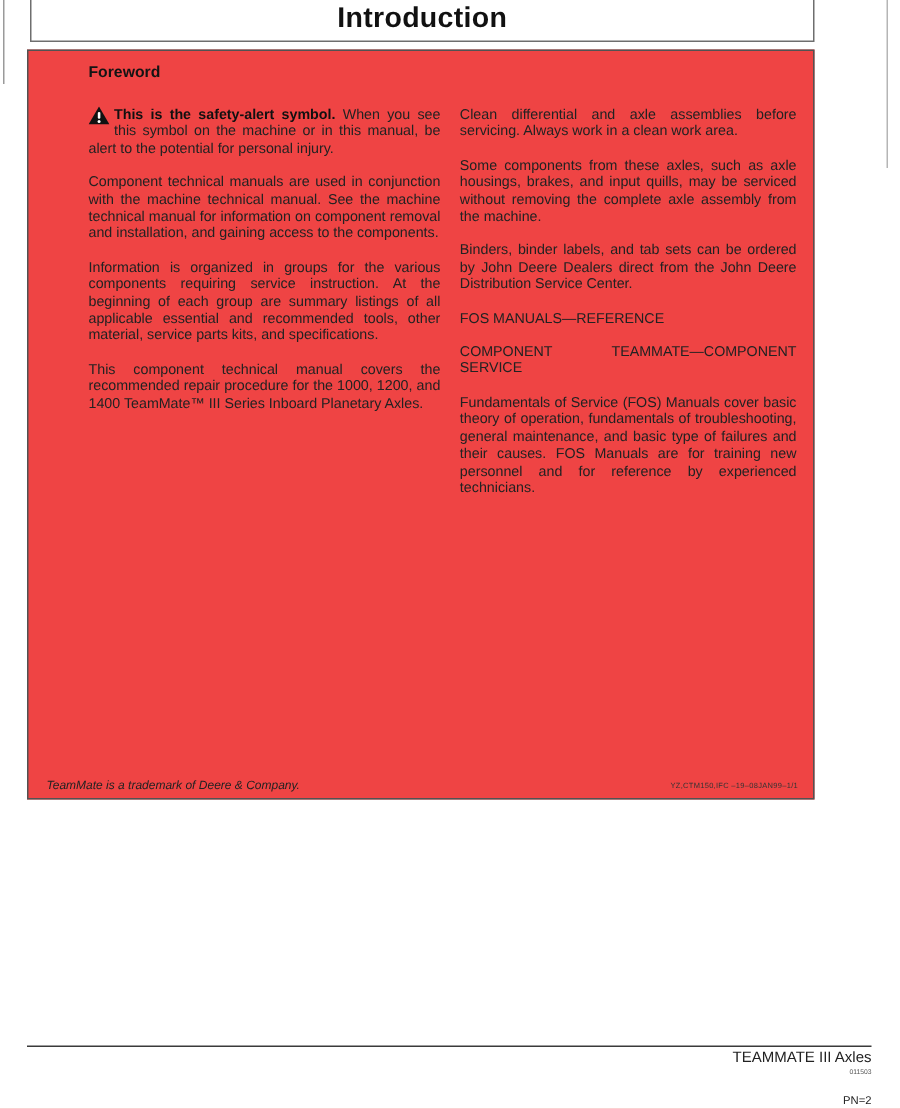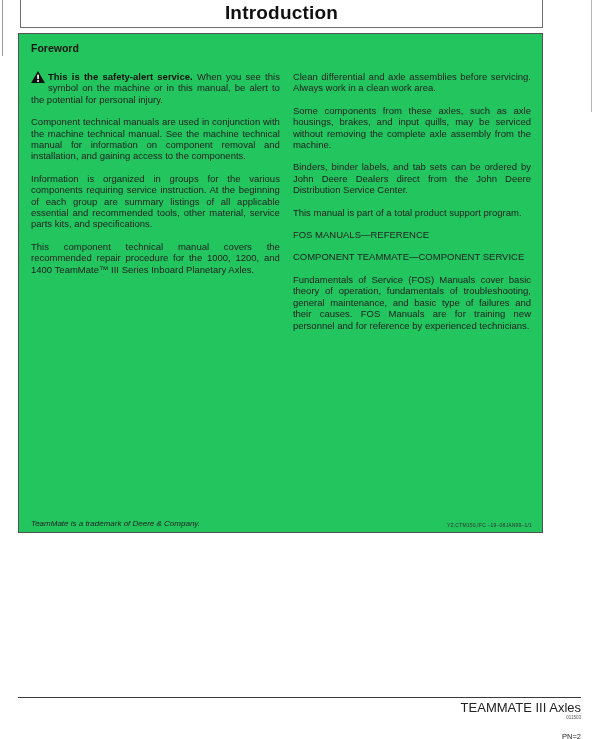--- a/index.html
+++ b/index.html
@@ -42,22 +42,23 @@
     letter-spacing: 0.2px;
     color: #111;
   }
 
   
   .foreword-box {
     position: absolute;
     left: 18px; top: 33px;
     width: 525px; height: 500px;
     border: 1px solid #525252;
-    background: #22c55e;
+    background: #ef4444;
     box-sizing: border-box;
+    padding-left: 28px;
   }
   .foreword-heading {
     margin: 0;
     padding: 8px 12px 0 12px;
     font-size: 10.5px;
     font-weight: bold;
     color: #141414;
   }
   .columns {
     display: flex;
@@ -80,21 +81,21 @@
     width: 14px; height: 12px;
     margin: 0 3px 0 0;
   }
 
   
   .box-bottom-row {
     position: absolute;
     left: 12px; right: 10px; bottom: 4px;
     display: flex;
     justify-content: space-between;
-    align-items: flex-end;
+    align-items: center;
   }
   .trademark-note {
     font-style: italic;
     font-size: 8px;
     color: #222;
   }
   .doc-code {
     font-size: 5px;
     letter-spacing: 0.2px;
     color: #333;
@@ -114,21 +115,21 @@
     color: #222;
     margin-top: 37px;
   }
   .footer-right {
     position: absolute;
     right: 19px; top: 701px;
     text-align: right;
     line-height: 1;
   }
   .footer-right .book-title {
-    font-size: 13px;
+    font-size: 10px;
     color: #222;
     display: block;
   }
   .footer-right .date-code {
     font-size: 4.5px;
     color: #555;
     display: block;
     margin-top: 2px;
   }
   .footer-right .page-number {
@@ -151,31 +152,30 @@
 <div class="foreword-box">
   <h2 class="foreword-heading">Foreword</h2>
 
   <div class="columns">
     <div class="col col-left">
       <p>
         <span class="safety-icon"><svg width="14" height="12" viewBox="0 0 14 12">
               <path d="M7 0 L14 12 L0 12 Z" fill="#111111"></path>
               <rect x="6.2" y="3.6" width="1.7" height="4.6" rx="0.8" fill="#ffffff"></rect>
               <circle cx="7.05" cy="10" r="1" fill="#ffffff"></circle>
-            </svg></span><b>This is the safety-alert service.</b><span> When you see this symbol on the machine or in this manual, be alert to the potential for personal injury.</span>
+            </svg></span><b>This is the safety-alert symbol.</b><span> When you see this symbol on the machine or in this manual, be alert to the potential for personal injury.</span>
       </p>
       <p>Component technical manuals are used in conjunction with the machine technical manual. See the machine technical manual for information on component removal and installation, and gaining access to the components.</p>
       <p>Information is organized in groups for the various components requiring service instruction. At the beginning of each group are summary listings of all applicable essential and recommended tools, other material, service parts kits, and specifications.</p>
       <p>This component technical manual covers the recommended repair procedure for the 1000, 1200, and 1400 TeamMate™ III Series Inboard Planetary Axles.</p>
     </div>
     <div class="col col-right">
       <p>Clean differential and axle assemblies before servicing. Always work in a clean work area.</p>
       <p>Some components from these axles, such as axle housings, brakes, and input quills, may be serviced without removing the complete axle assembly from the machine.</p>
       <p>Binders, binder labels, and tab sets can be ordered by John Deere Dealers direct from the John Deere Distribution Service Center.</p>
-      <p>This manual is part of a total product support program.</p>
       <p>FOS MANUALS—REFERENCE</p>
       <p>COMPONENT TEAMMATE—COMPONENT SERVICE</p>
       <p>Fundamentals of Service (FOS) Manuals cover basic theory of operation, fundamentals of troubleshooting, general maintenance, and basic type of failures and their causes. FOS Manuals are for training new personnel and for reference by experienced technicians.</p>
     </div>
   </div>
 
   <div class="box-bottom-row">
     <span class="trademark-note">TeamMate is a trademark of Deere &amp; Company.</span>
     <span class="doc-code">YZ,CTM150,IFC  –19–08JAN99–1/1</span>
   </div>

